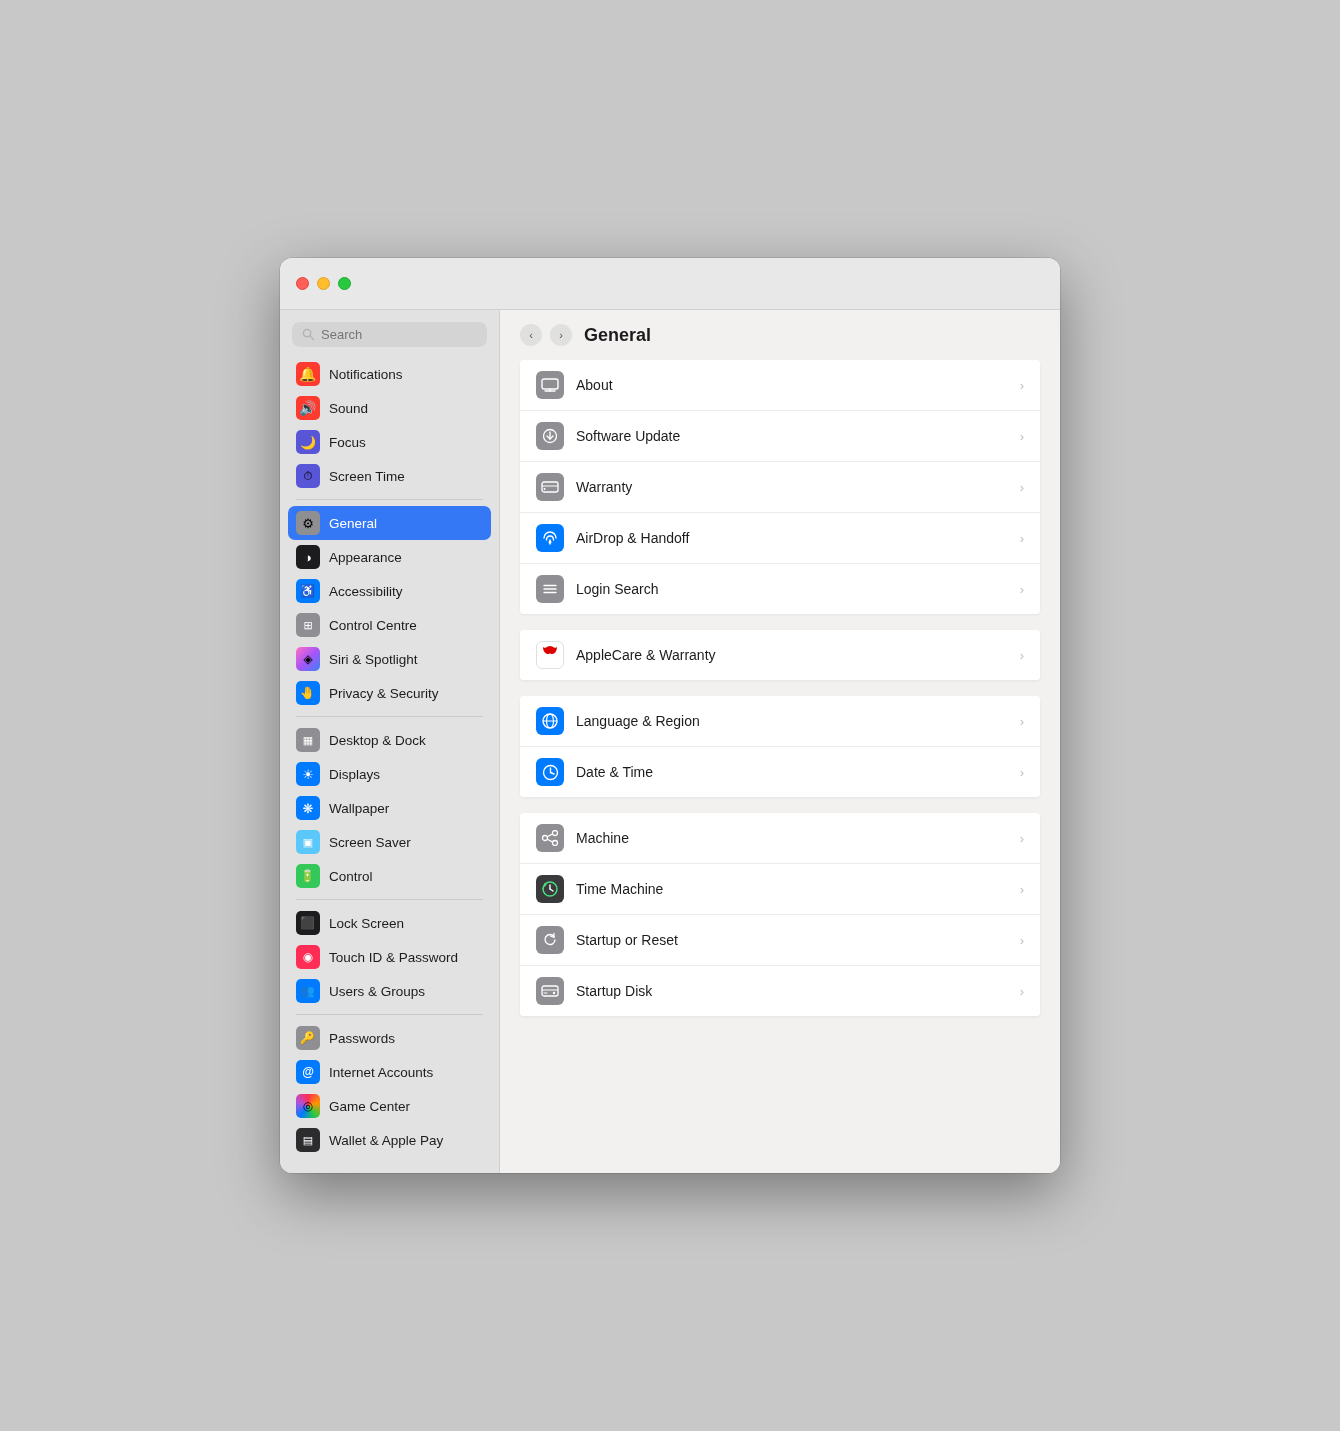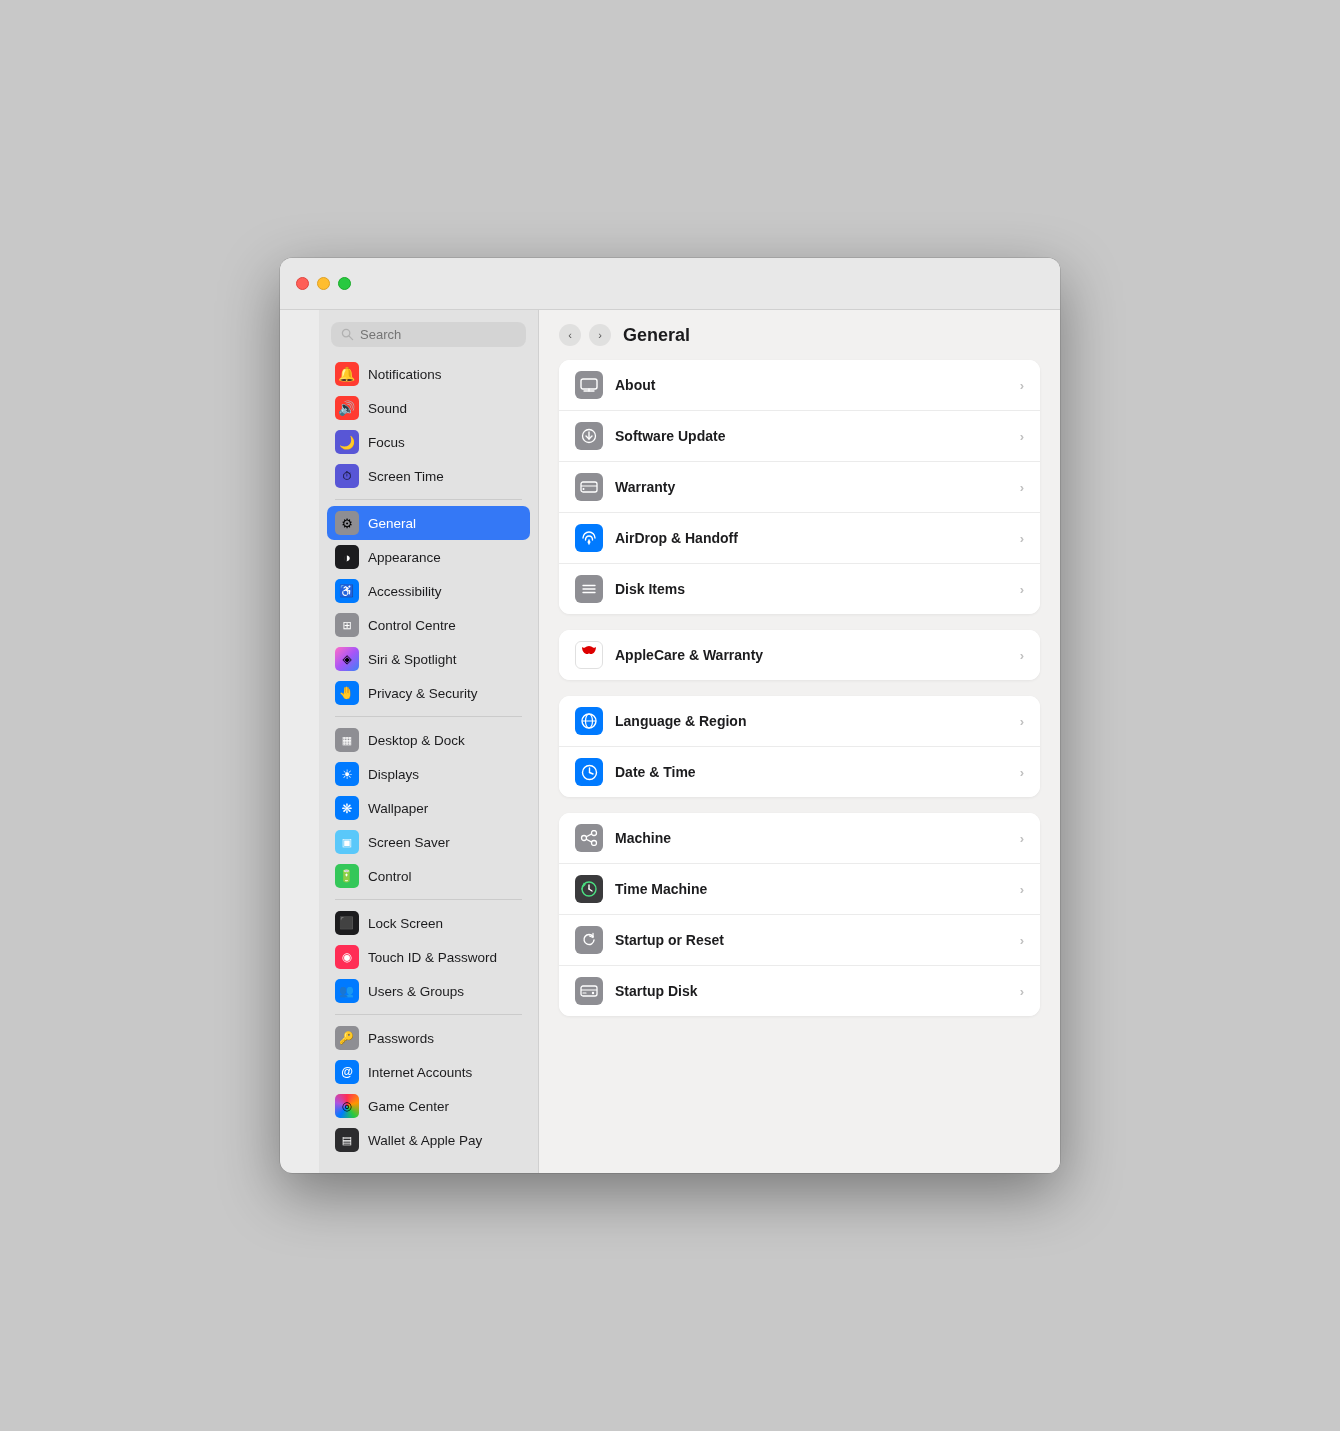--- a/index.html
+++ b/index.html
@@ -46,21 +46,20 @@
     }
 
     .traffic-light.close { background: #ff5f57; border: 0.5px solid #e0443e; }
     .traffic-light.minimize { background: #ffbd2e; border: 0.5px solid #dfa023; }
     .traffic-light.maximize { background: #28c940; border: 0.5px solid #1aab29; }
 
     .content-area {
       display: flex;
       flex: 1;
       overflow: hidden;
-      padding-left: 39px;
     }
 
     
     .sidebar {
       width: 220px;
       background: #e2e2e2;
       border-right: 1px solid #d0d0d0;
       display: flex;
       flex-direction: column;
       overflow-y: auto;
@@ -183,25 +182,24 @@
 
     .settings-list {
       padding: 0 20px 20px 20px;
       display: flex;
       flex-direction: column;
       gap: 0;
     }
 
     .settings-group {
       background: #fff;
-      border-radius: 11px;
+      border-radius: 4px;
       overflow: hidden;
       margin-bottom: 16px;
       box-shadow: 0 1px 3px rgba(0,0,0,0.06);
-      font-weight: bold;
     }
 
     .settings-row {
       display: flex;
       align-items: center;
       padding: 11px 16px;
       gap: 12px;
       cursor: pointer;
       border-bottom: 0.5px solid rgba(0,0,0,0.08);
       background: rgba(255,255,255,0.9);
@@ -442,21 +440,21 @@
             <span class="chevron">›</span>
           </div>
           <div class="settings-row">
             <div class="settings-row-icon" style="background:#8e8e93;">
               <svg width="18" height="14" viewBox="0 0 18 14" fill="none">
                 <line x1="3" y1="3.5" x2="15" y2="3.5" stroke="#fff" stroke-width="1.4" stroke-linecap="round"></line>
                 <line x1="3" y1="7" x2="15" y2="7" stroke="#fff" stroke-width="1.4" stroke-linecap="round"></line>
                 <line x1="3" y1="10.5" x2="15" y2="10.5" stroke="#fff" stroke-width="1.4" stroke-linecap="round"></line>
               </svg>
             </div>
-            <span class="settings-row-label">Disk Items</span>
+            <span class="settings-row-label">Login Search</span>
             <span class="chevron">›</span>
           </div>
         </div>
 
         <div class="settings-group">
           <div class="settings-row">
             <div class="settings-row-icon" style="background:#fff; border: 1px solid #e0e0e0;">
               <svg width="18" height="20" viewBox="0 0 18 20" fill="none">
                 <path d="M9 1C10.5 1 12 2 13 2.5C14 3 15.5 2.5 16 2C16 2 16 5 14.5 7C13.5 8.5 12 9 11 9C10 9 9.5 8.5 9 8.5C8.5 8.5 8 9 7 9C6 9 4.5 8.5 3.5 7C2 5 2 2 2 2C2.5 2.5 4 3 5 2.5C6 2 7.5 1 9 1Z" fill="#d00" stroke="none"></path>
               </svg>

